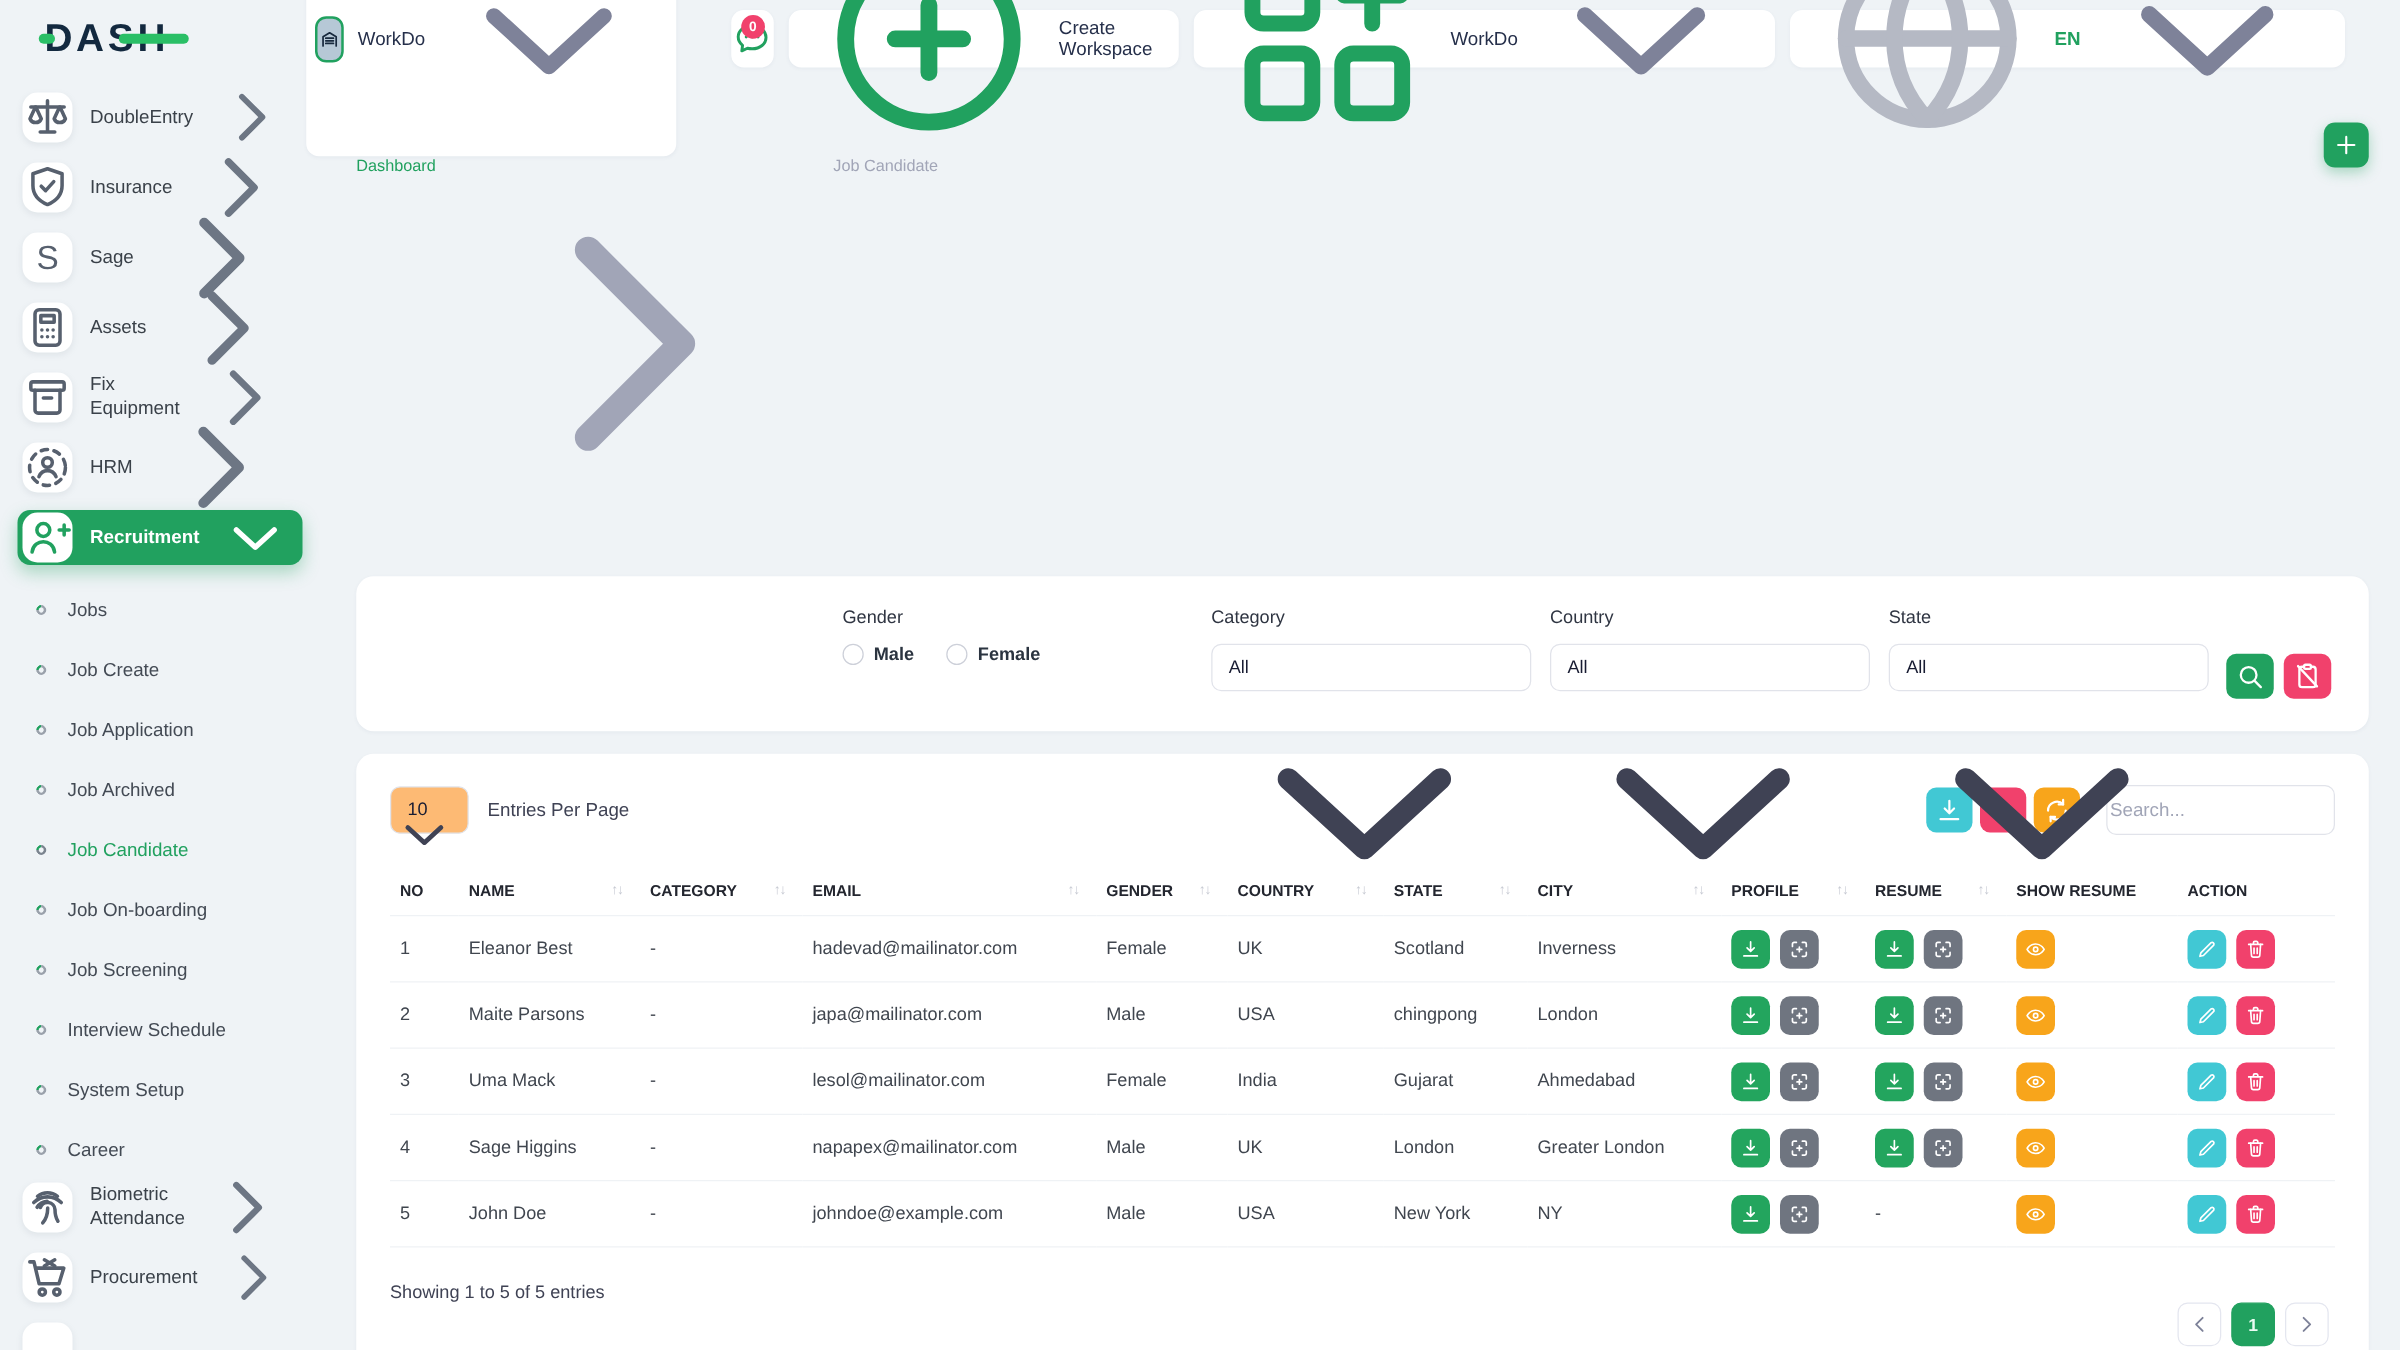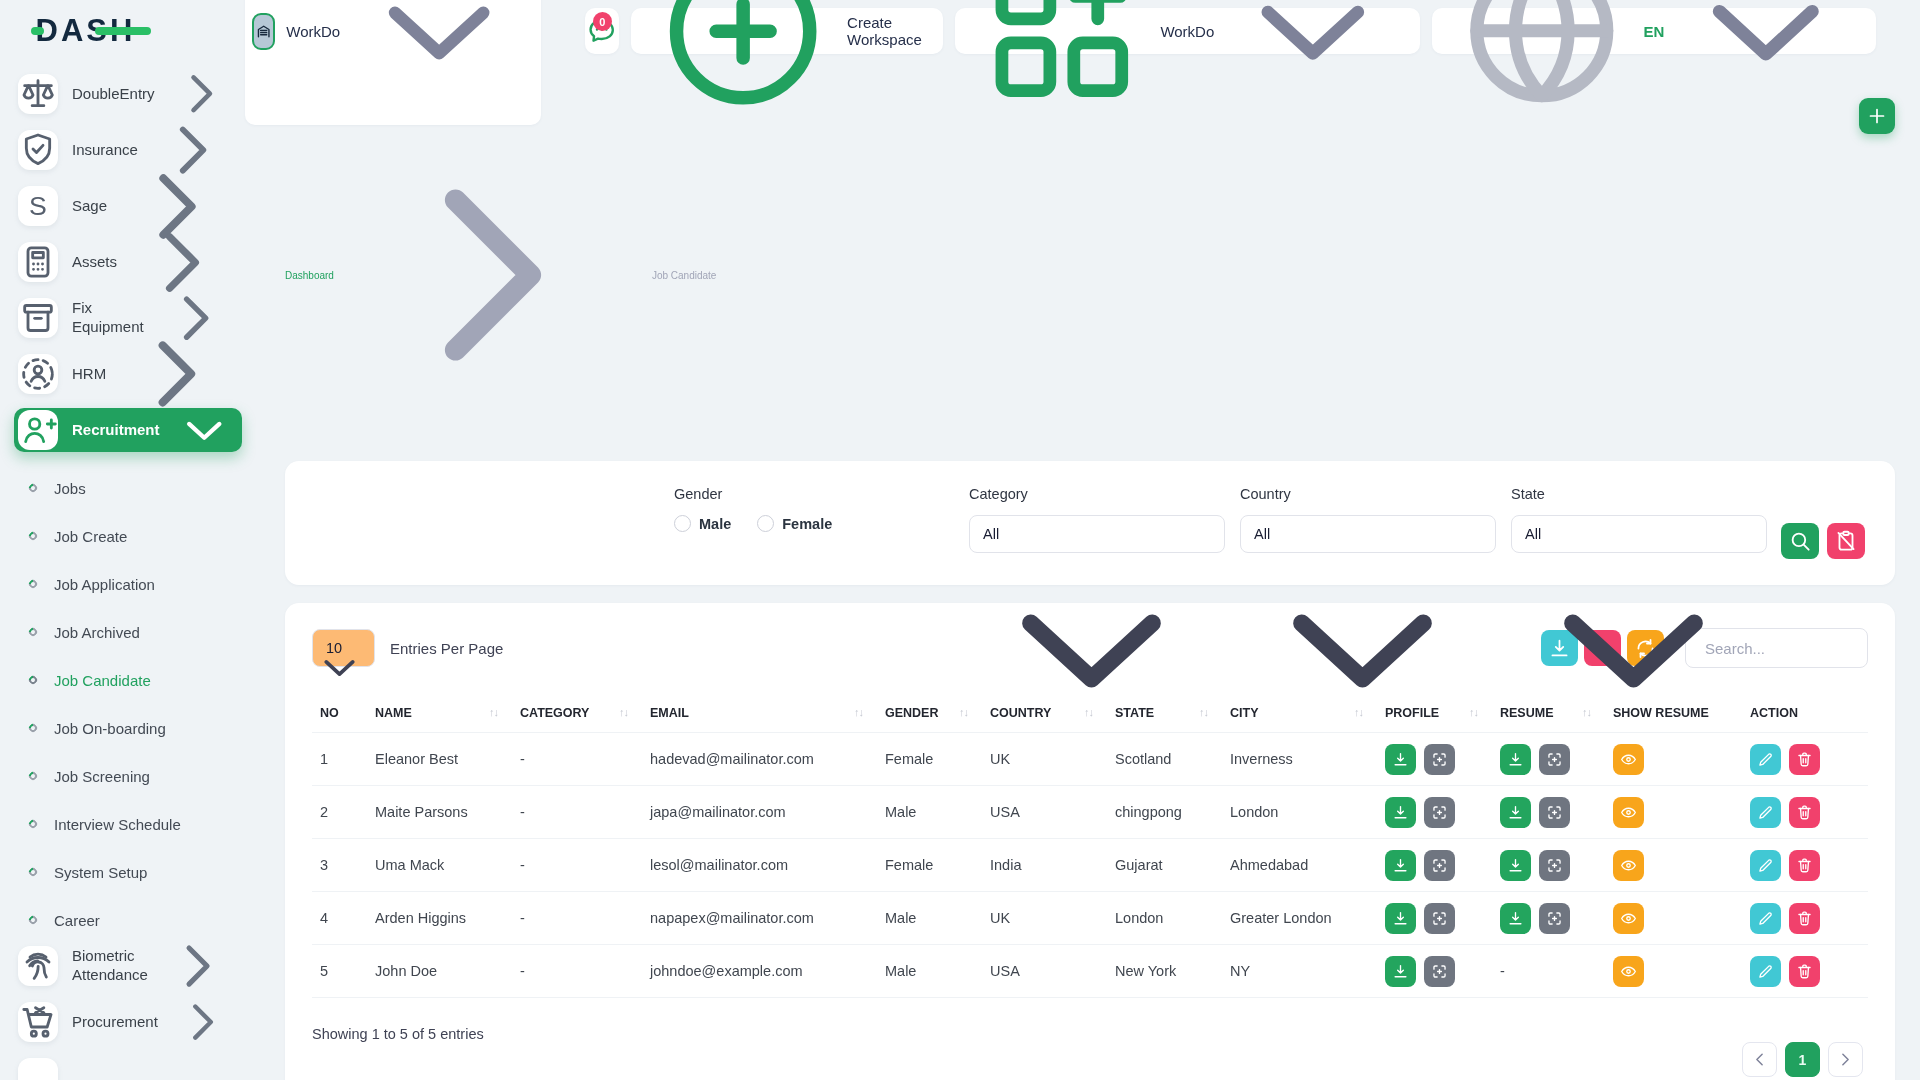--- a/index.html
+++ b/index.html
@@ -54,21 +54,21 @@
   .sub-item { display:flex; align-items:center; gap:17px; height:48px; padding-left:15px; font-size:15px; color:#434a54; cursor:pointer; }
   .sub-dot { width:8px; height:8px; border-radius:50%; border:2px solid #9aa1ab; border-top-color:var(--primary);
     transform:rotate(-45deg); flex:none; }
   .sub-item.active { color:var(--primary); }
   .sub-item.active .sub-dot { border-color:#7b848f; border-top-color:var(--primary); }
 
   
   .main { position:absolute; left:256px; top:62px; width:1664px; height:1018px; padding:14px 25px 0 29px; }
   .page-head { display:flex; justify-content:space-between; align-items:flex-start; }
   .page-title { font-size:23px; font-weight:700; color:#181c32; margin:12px 0 10px 0; }
-  .breadcrumb { font-size:10px; color:#a1a5b7; display:flex; align-items:center; gap:9px; }
+  .breadcrumb { font-size:13px; color:#a1a5b7; display:flex; align-items:flex-start; gap:9px; }
   .bc-link { color:var(--primary); cursor:pointer; }
   .bc-sep { color:#a1a5b7; display:flex; }
   .bc-sep svg { width:11px; height:11px; }
   .add-btn { width:36px; height:36px; border-radius:9px; background:var(--primary); color:#fff; border:none;
     display:flex; align-items:center; justify-content:center; margin-top:22px; cursor:pointer;
     box-shadow:0 4px 10px rgba(33,161,95,.35); }
   .add-btn svg { width:18px; height:18px; }
 
   .card { background:#fff; border-radius:14px; box-shadow:0 1px 3px rgba(56,71,109,.05); }
 
@@ -100,21 +100,21 @@
   .epp-select .sel-chev { right:8px; }
   .epp-label { margin-left:15px; font-size:15px; color:#3f4254; }
   .toolbar-right { margin-left:auto; display:flex; align-items:center; gap:6px; }
   .tool-btn { width:37px; height:36px; border:none; border-radius:8px; display:flex; align-items:center; justify-content:center;
     color:#fff; cursor:pointer; }
   .tool-btn svg { width:18px; height:18px; }
   .tool-btn.cyan { background:var(--cyan); }
   .tool-btn.pink { background:var(--pink); }
   .tool-btn.orange { background:var(--orange); }
   .search-input { width:183px; height:40px; border:1px solid #e1e3ea; border-radius:8px; margin-left:15px;
-    padding:0 19px; font-size:15px; color:#3f4254; outline:none; background:#fff; font-family:"Liberation Sans",sans-serif; }
+    padding:0 2px; font-size:15px; color:#3f4254; outline:none; background:#fff; font-family:"Liberation Sans",sans-serif; }
   .search-input::placeholder { color:#a1a5b7; }
 
   table { width:1556px; border-collapse:collapse; table-layout:fixed; margin-top:27px; }
   thead th { font-size:12.5px; font-weight:700; color:#23262f; text-align:left; padding:11px 8px 12px 8px;
     border-bottom:1px solid #eff2f5; white-space:nowrap; }
   th .sort { float:right; color:#c6c9d2; font-size:11px; font-weight:400; letter-spacing:-1px; margin-right:6px; cursor:pointer; }
   tbody td { font-size:14.5px; color:#40464f; padding:0 8px; height:53px; border-bottom:1px solid #eff2f5; }
   .cbtn { width:31px; height:31px; border:none; border-radius:8px; display:inline-flex; align-items:center; justify-content:center;
     color:#fff; cursor:pointer; margin-right:4px; vertical-align:middle; }
   .cbtn svg { width:16px; height:16px; }
@@ -727,21 +727,21 @@
                   <svg viewBox="0 0 24 24" fill="none" stroke="currentColor" stroke-width="1.7" stroke-linecap="round" stroke-linejoin="round" style="width:100%;height:100%">
                     <path d="M5 7h14M9.8 7V5.4A1.4 1.4 0 0111.2 4h1.6a1.4 1.4 0 011.4 1.4V7"></path>
                     <path d="M7 7l.8 11a2 2 0 002 1.9h4.4a2 2 0 002-1.9L17 7"></path>
                     <path d="M10.4 10.8v5.4M13.6 10.8v5.4"></path>
                   </svg>
                 </button>
     </td>
   </tr>
             <tr>
     <td>4</td>
-    <td>Arden Higgins</td>
+    <td>Sage Higgins</td>
     <td>-</td>
     <td>napapex@mailinator.com</td>
     <td>Male</td>
     <td>UK</td>
     <td>London</td>
     <td>Greater London</td>
     <td>
       <button class="cbtn green">
                   <svg viewBox="0 0 24 24" fill="none" stroke="currentColor" stroke-width="1.7" stroke-linecap="round" stroke-linejoin="round" style="width:100%;height:100%">
                     <path d="M12 4.5v9.3M8.4 10.4l3.6 3.6 3.6-3.6"></path>

